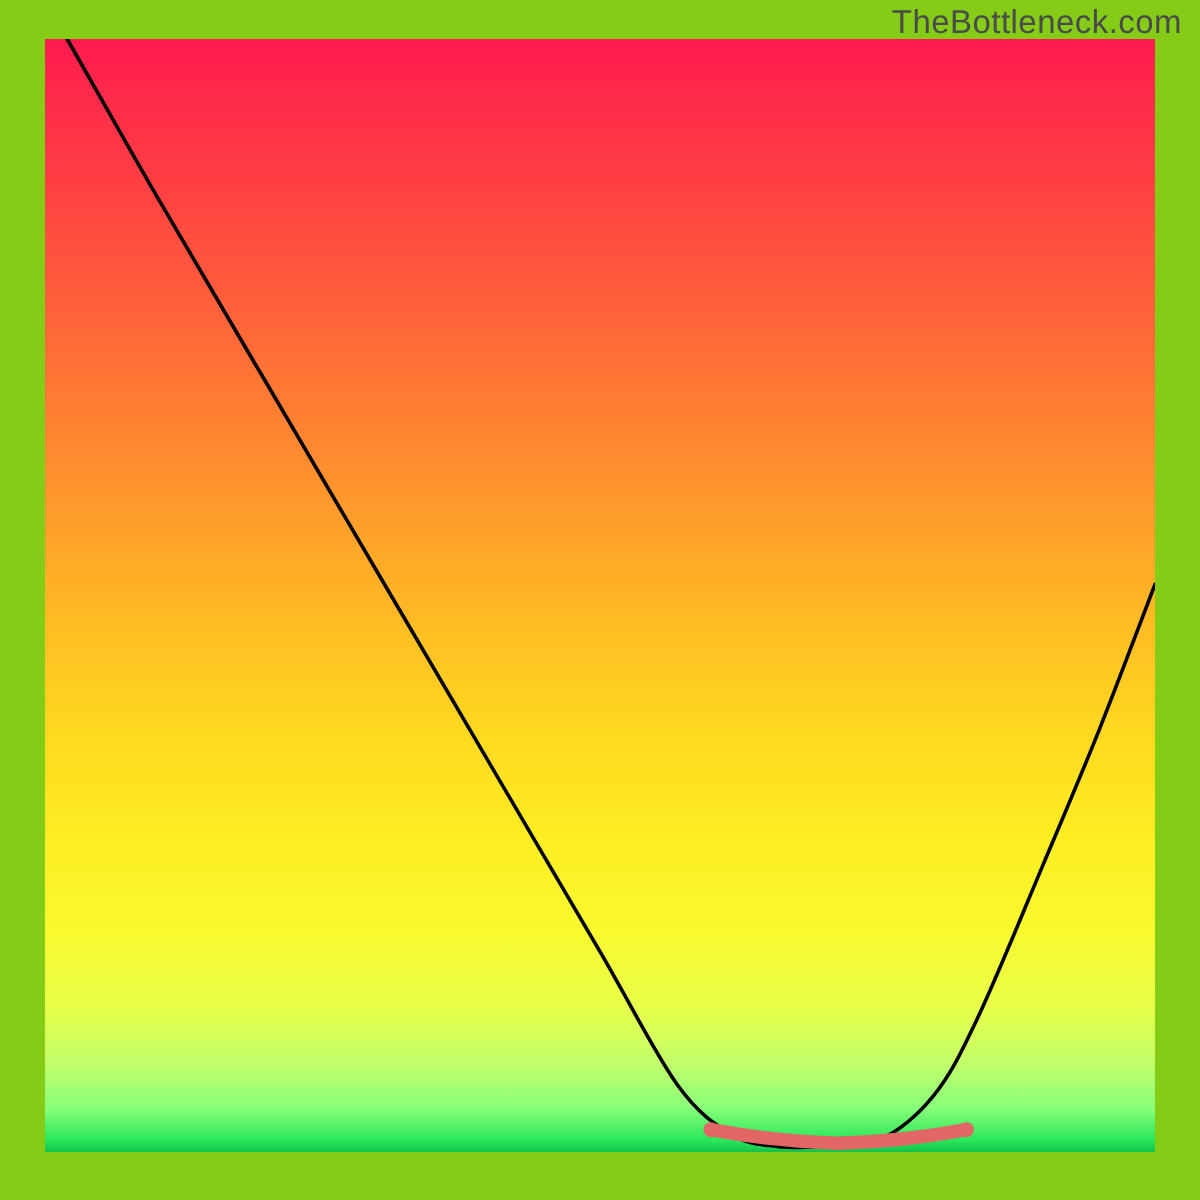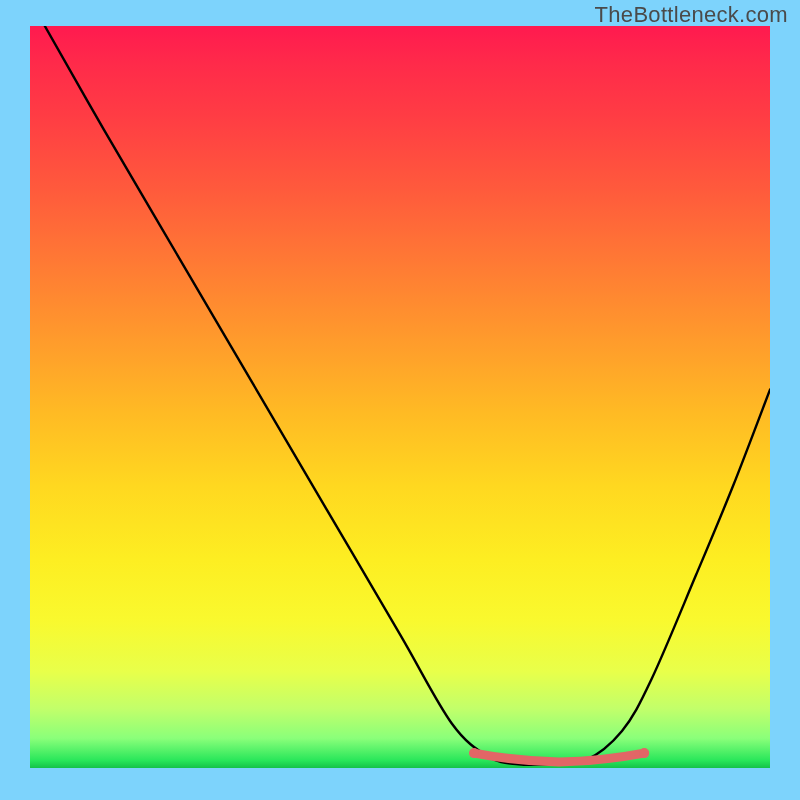--- a/index.html
+++ b/index.html
@@ -1,21 +1,21 @@
 <!DOCTYPE html>
 <html><head>
 <meta charset="utf-8">
 <style>
   * { margin: 0; padding: 0; box-sizing: border-box; }
   html, body { width: 800px; height: 800px; overflow: hidden; background: #000; }
   .container {
     position: relative;
     width: 800px;
     height: 800px;
-    background: #7dd3fc;
+    background: #84cc16;
     padding-left: 48px;
   }
   .watermark {
     position: absolute;
     top: 2px;
     right: 12px;
     font-family: Arial, sans-serif;
     font-size: 22px;
     font-weight: 500;
     color: #4a4a4a;

